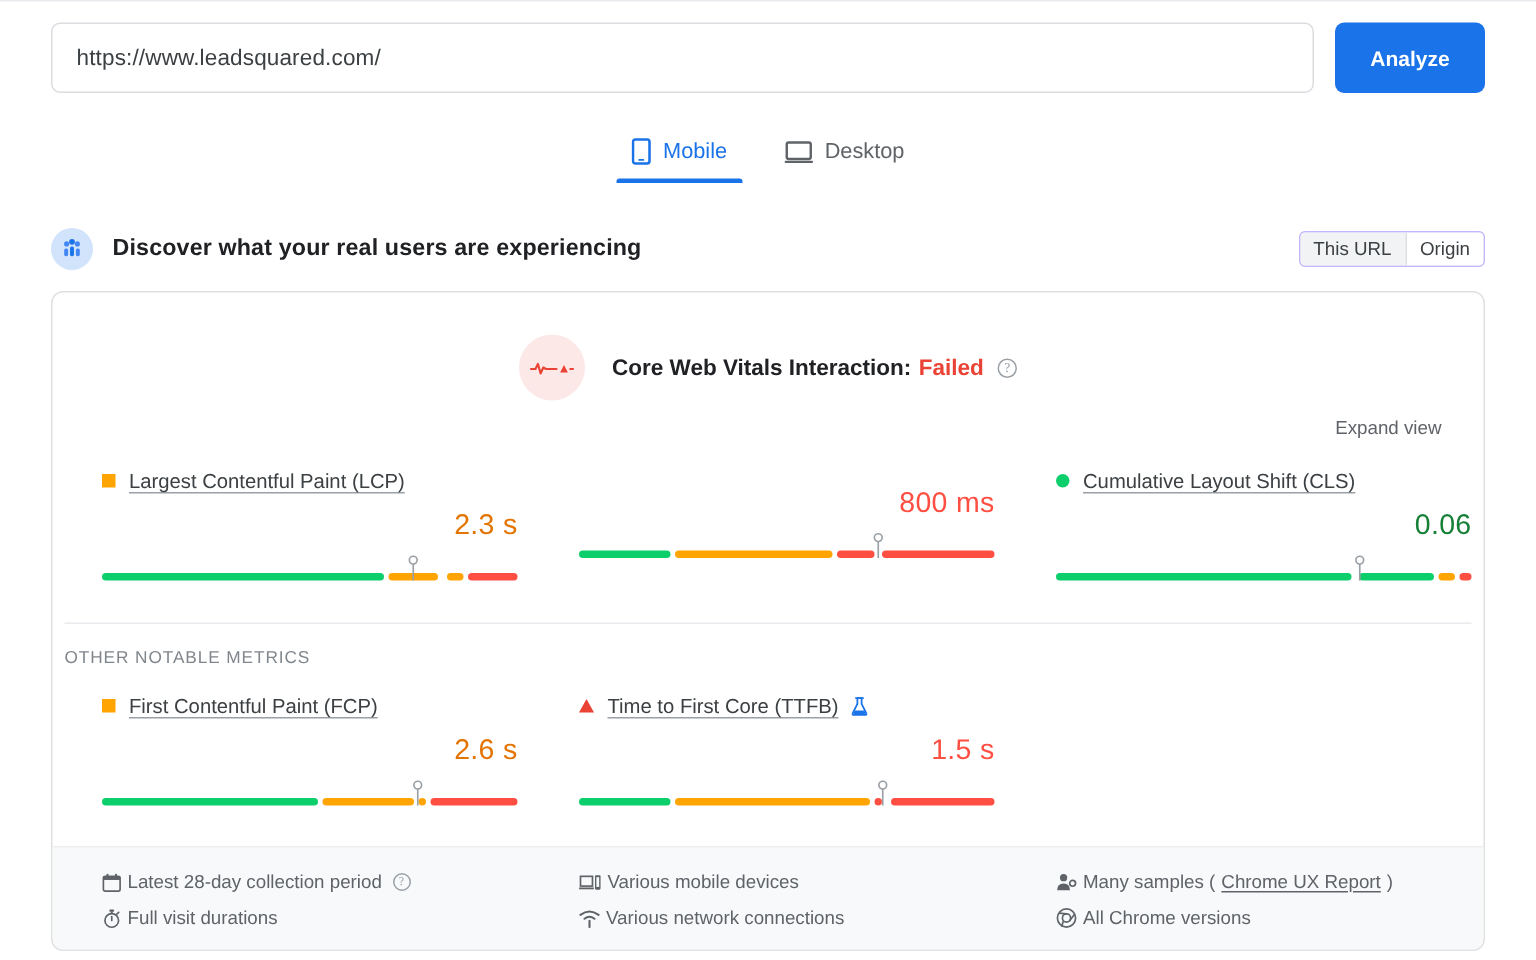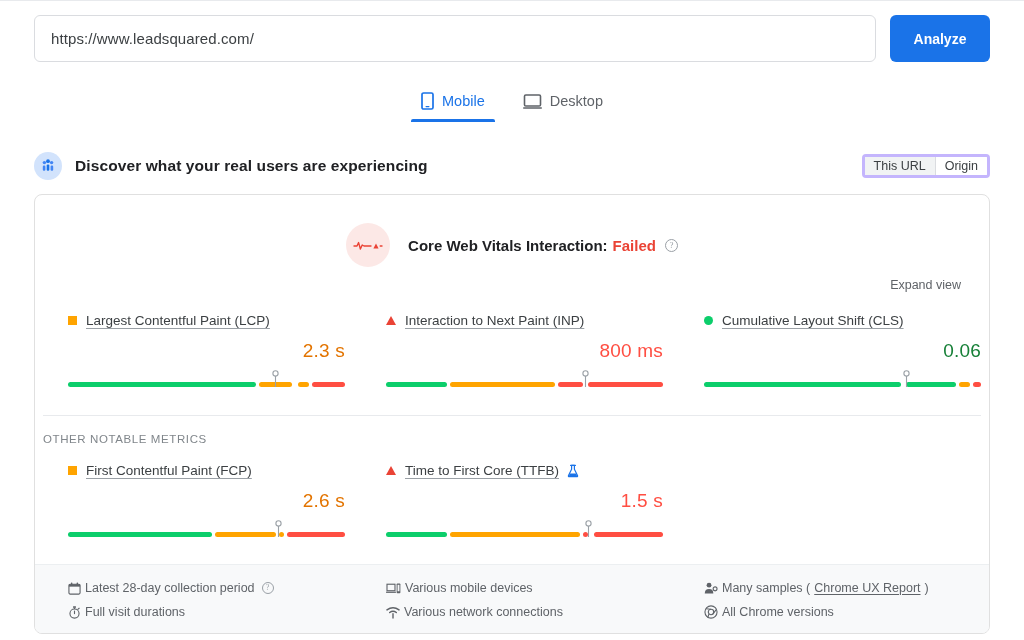--- a/index.html
+++ b/index.html
@@ -74,21 +74,21 @@
     display: flex; align-items: center; justify-content: center;
     flex: 0 0 28px;
   }
   .disc-title {
     margin-left: 13px;
     font-size: 15.5px; font-weight: bold; color: #202124;
     letter-spacing: .1px;
   }
   .seg-group {
     margin-left: auto; display: flex;
-    border: 3px solid #c4b5fd; border-radius: 4px; overflow: hidden;
+    border: 1px solid #c4b5fd; border-radius: 4px; overflow: hidden;
     height: 24px;
   }
   .seg {
     padding: 0 9px; font-size: 12.5px; color: #3c4043;
     display: flex; align-items: center; background: #fff; cursor: pointer;
   }
   .seg.on { background: #f1f3f4; }
   .seg + .seg { border-left: 1px solid #dadce0; }
 
   
@@ -285,24 +285,20 @@
           <div class="pin" style="left:75%">
             <svg width="9" height="18" viewBox="0 0 9 18">
               <circle cx="4.5" cy="3.4" r="2.6" fill="#fff" stroke="#9aa0a6" stroke-width="1.1"></circle>
               <path d="M4.5 6 L4.5 17" stroke="#9aa0a6" stroke-width="1.1"></path>
             </svg>
           </div>
         </div>
       </div>
 
       <div class="metric">
-        <div class="metric-label">
-          <span class="mk mk-tri"></span>
-          <span class="name">Interaction to Next Paint (INP)</span>
-        </div>
         <div class="metric-value" style="color:#ff4e42">800 ms</div>
         <div class="bar-wrap">
           <div class="bar">
             <div class="seg-bar" style="background:#0cce6b;width:22%"></div>
             <div style="width:1%"></div>
             <div class="seg-bar" style="background:#ffa400;width:38%"></div>
             <div style="width:1%"></div>
             <div class="seg-bar" style="background:#ff4e42;width:9%"></div>
             <div style="width:2%"></div>
             <div class="seg-bar" style="background:#ff4e42;width:27%"></div>

